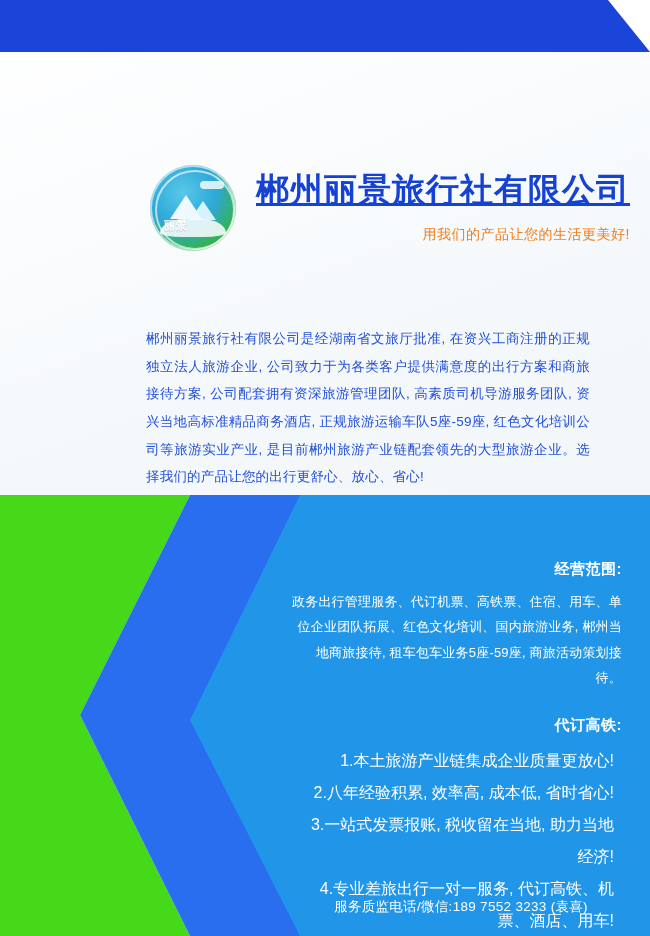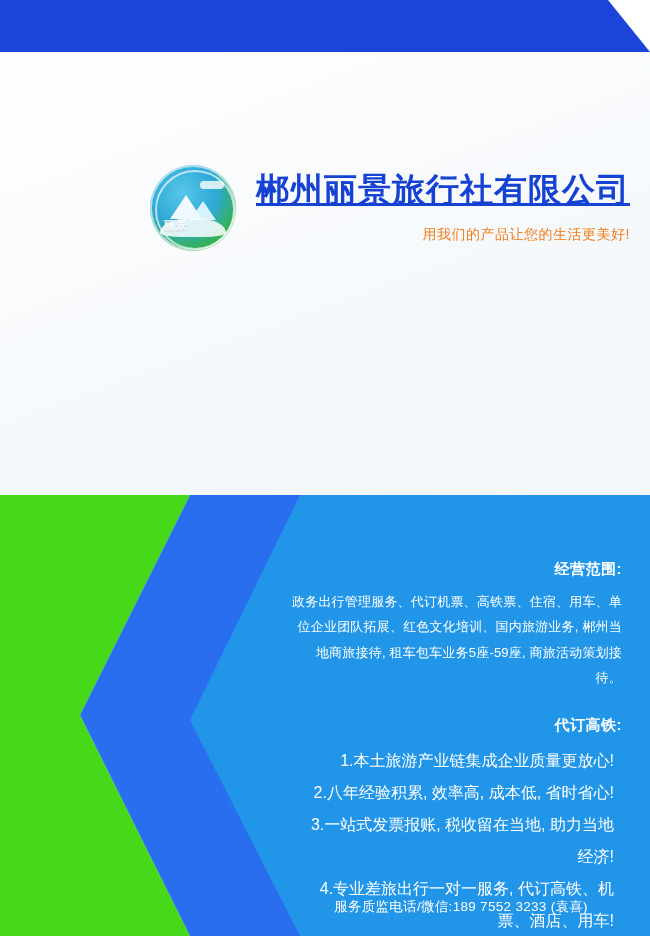--- a/index.html
+++ b/index.html
@@ -213,20 +213,21 @@
       <div class="mountain2"></div>
       <div class="wave"></div>
       <div class="logo-text">丽景</div>
     </div>
     <div class="title-wrap">
       <div class="company-title">郴州丽景旅行社有限公司</div>
       <div class="slogan">用我们的产品让您的生活更美好!</div>
     </div>
   </div>
 
+  <div class="intro">郴州丽景旅行社有限公司是经湖南省文旅厅批准, 在资兴工商注册的正规独立法人旅游企业, 公司致力于为各类客户提供满意度的出行方案和商旅接待方案, 公司配套拥有资深旅游管理团队, 高素质司机导游服务团队, 资兴当地高标准精品商务酒店, 正规旅游运输车队5座-59座, 红色文化培训公司等旅游实业产业, 是目前郴州旅游产业链配套领先的大型旅游企业。选择我们的产品让您的出行更舒心、放心、省心!</div>
 
   <svg class="shapes" viewBox="0 0 650 441" preserveAspectRatio="none">
 
     <polygon points="190,0 650,0 650,441 190,441" fill="#2196e8"></polygon>
 
     <polygon points="650,400 650,441 560,441" fill="#ffffff" opacity="0.0"></polygon>
 
     <polygon points="0,0 190,0 80,220 190,441 0,441" fill="#45d91a"></polygon>
 
     <polygon points="190,0 300,0 190,225 300,441 190,441 80,220" fill="#2a6ef0"></polygon>

